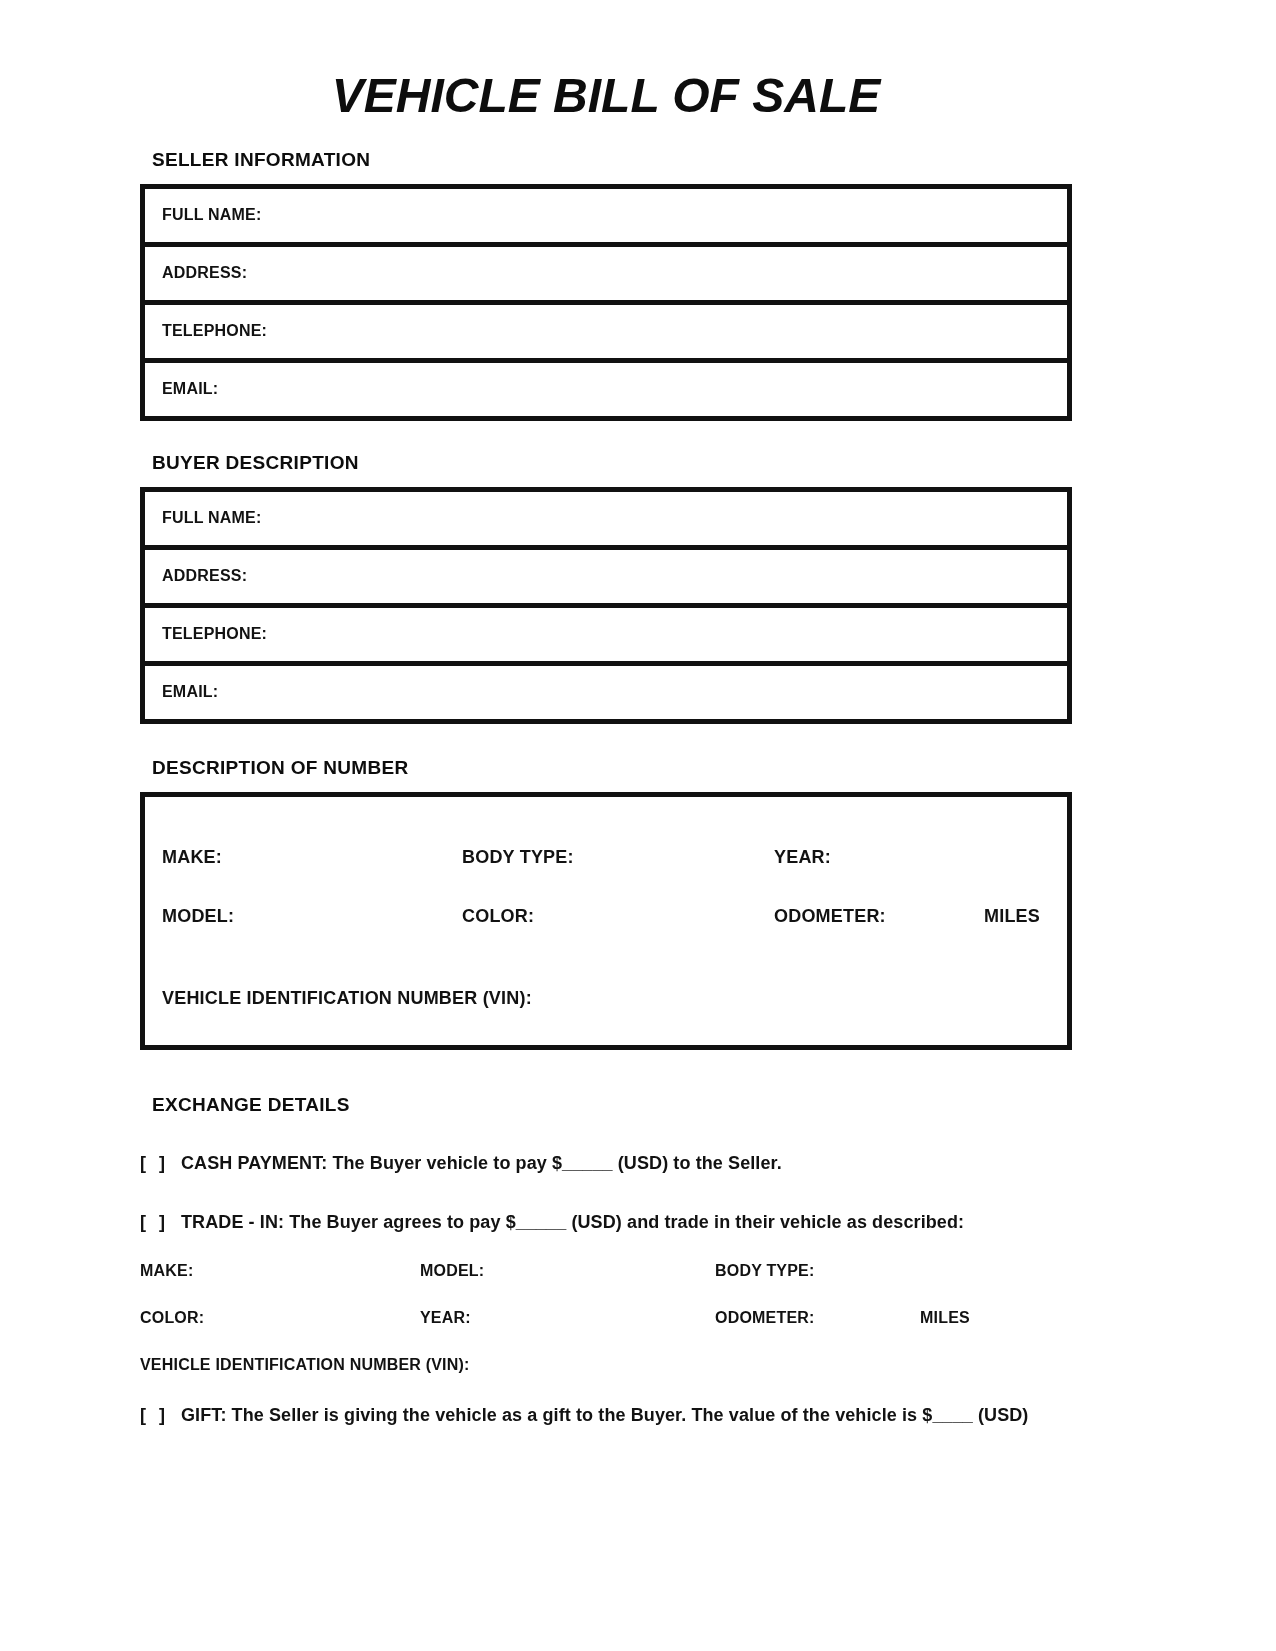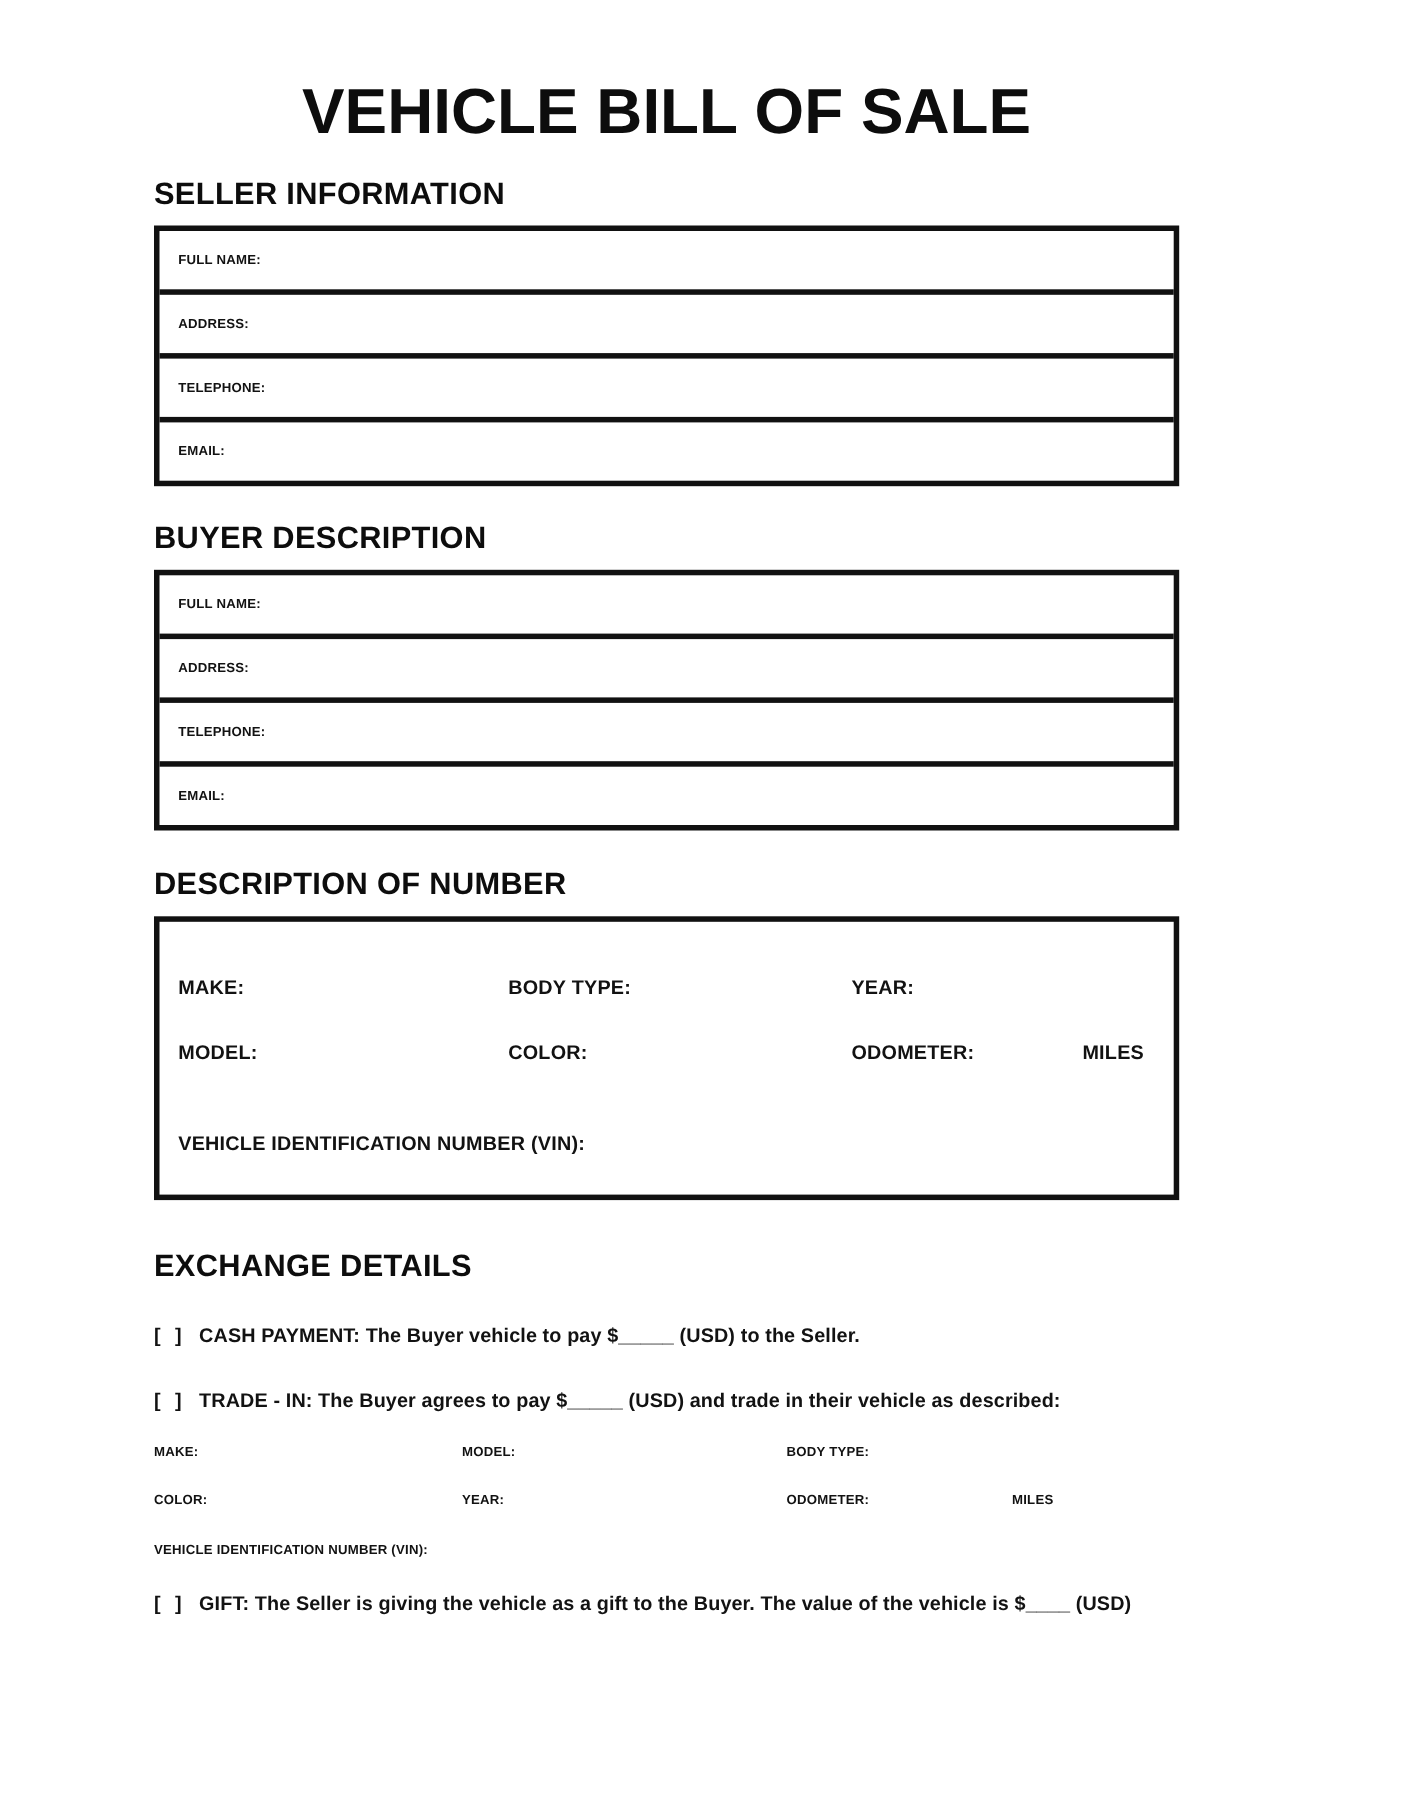--- a/index.html
+++ b/index.html
@@ -18,54 +18,55 @@
     font-weight: 700;
     box-sizing: border-box;
   }
   .content {
     width: 932px;
     margin-left: 140px;
   }
   .doc-title {
     margin: 70px 0 0 0;
     text-align: center;
-    font-size: 58px;
+    font-size: 48px;
     line-height: 1.1;
     font-weight: 800;
     letter-spacing: 0px;
     color: #0d0d0d;
     white-space: nowrap;
+    font-style: italic;
   }
   .section-heading {
-    font-size: 28px;
+    font-size: 19px;
     font-weight: 800;
     letter-spacing: 0.3px;
     color: #0d0d0d;
-    margin: 0 0 13px 0;
+    margin: 0 0 13px 12px;
   }
   .sect-seller   { margin-top: 26px; }
   .sect-buyer    { margin-top: 31px; }
   .sect-vehicle  { margin-top: 33px; }
   .sect-exchange { margin-top: 44px; }
 
   .field-box {
     border: 5px solid #111111;
     background: #ffffff;
   }
   .field-row {
     height: 53px;
     display: flex;
     align-items: center;
     padding-left: 17px;
   }
   .field-row:not(:last-child) {
     border-bottom: 5px solid #111111;
   }
   .field-label {
-    font-size: 12px;
+    font-size: 16px;
     font-weight: 700;
     letter-spacing: 0.2px;
   }
 
   .vehicle-box {
     border: 5px solid #111111;
     height: 258px;
     box-sizing: border-box;
     padding: 50px 0 0 17px;
   }

